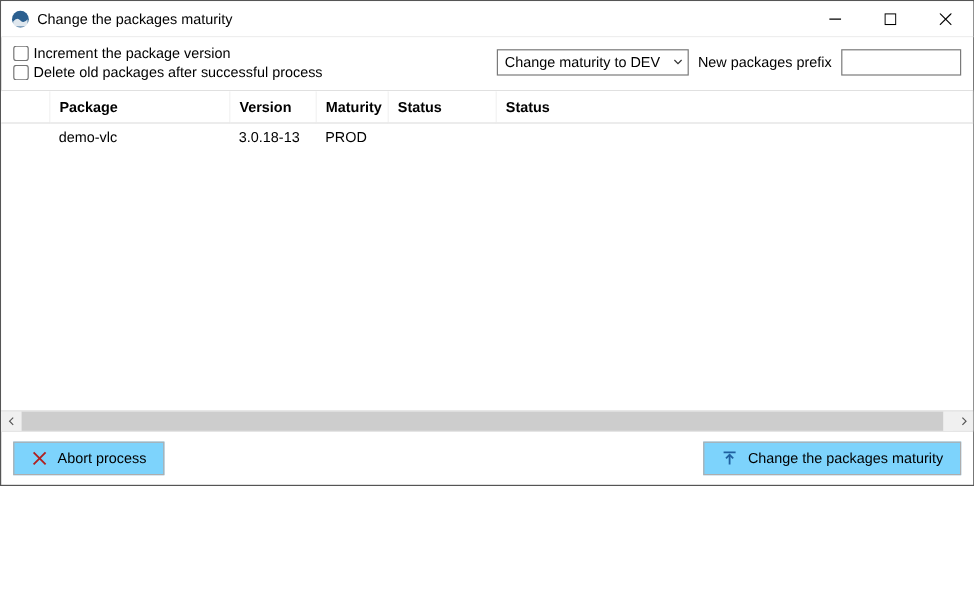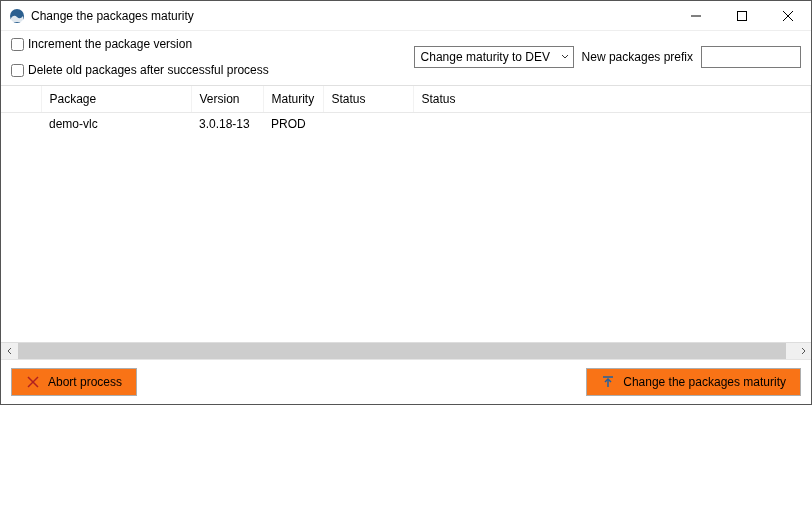--- a/index.html
+++ b/index.html
@@ -5,46 +5,46 @@
   * { box-sizing: border-box; }
   html, body { margin: 0; padding: 0; font-family: 'Segoe UI', Tahoma, sans-serif; font-size: 12px; background: #fff; color: #000; }
   .window { width: 812px; height: 405px; border: 1px solid #555; display: flex; flex-direction: column; background: #fff; }
   .titlebar { height: 30px; background: #fff; display: flex; align-items: center; padding: 0 0 0 8px; border-bottom: 1px solid #eee; }
   .titlebar .app-icon { width: 16px; height: 16px; margin-right: 6px; display:flex; align-items:center; justify-content:center;}
   .titlebar .title { flex: 1; font-size: 12px; }
   .winbtns { display: flex; height: 100%; }
   .winbtn { width: 46px; display: flex; align-items: center; justify-content: center; cursor: default; }
   .winbtn svg { width: 10px; height: 10px; }
   .options-bar { padding: 6px 10px 8px 10px; display: grid; grid-template-columns: auto 1fr; row-gap: 2px; border-bottom: 1px solid #e0e0e0;}
-  .opt-left { display:flex; flex-direction:column; gap:12px;}
+  .opt-left { display:flex; flex-direction:column; gap:2px;}
   .opt-right { display:flex; align-items:center; justify-content:flex-end; gap:8px; }
   .chk { display: flex; align-items: center; gap: 4px; font-size: 12px; }
   .chk input { width: 13px; height: 13px; margin:0;}
   .combo { position: relative; width: 160px; height: 22px; border: 1px solid #7a7a7a; background: #fff; display:flex; align-items:center; padding: 0 18px 0 6px; font-size:12px;}
   .combo .chev { position:absolute; right:4px; top:50%; transform:translateY(-50%);}
   .textin { width:100px; height:22px; border:1px solid #7a7a7a; padding: 0 4px; font-size:12px;}
   .label { font-size: 12px; }
   .table-wrap { flex: 1; display:flex; flex-direction:column; min-height:0; }
   .table-area { flex:1; overflow:hidden; background:#fff;}
   table { border-collapse: collapse; width: 100%; table-layout: fixed; }
-  th { text-align: left; font-weight: 400; font-size: 12px; padding: 6px 8px; border-bottom: 1px solid #e8e8e8; border-right: 1px solid #f2f2f2; color:#000; background:#fff; }
+  th { text-align: left; font-weight: 700; font-size: 12px; padding: 6px 8px; border-bottom: 1px solid #e8e8e8; border-right: 1px solid #f2f2f2; color:#000; background:#fff; }
   td { font-size: 12px; padding: 4px 8px; }
   .col-spacer { width: 40px; }
   .col-pkg { width: 150px; }
   .col-ver { width: 72px; }
   .col-mat { width: 60px; }
   .col-sta { width: 90px; }
   .col-msg { }
   .hscroll { height: 17px; background:#f0f0f0; display:flex; align-items:stretch; border-top:1px solid #ddd;}
   .hscroll .arrow { width:17px; display:flex; align-items:center; justify-content:center; background:#f0f0f0;}
   .hscroll .track { flex:1; background:#f0f0f0; position:relative;}
   .hscroll .thumb { position:absolute; left:0; top:0; bottom:0; width:99%; background:#cdcdcd;}
   .footer { padding: 8px 10px; display:flex; justify-content:space-between; align-items:center; gap:8px; border-top:1px solid #e5e5e5;}
   .footer .right { display:flex; gap:8px; }
-  .btn { height: 28px; min-width: 70px; background:#f97316; border:1px solid #adadad; display:inline-flex; align-items:center; justify-content:center; padding: 0 14px; gap:8px; font-size:12px; cursor:default;}
+  .btn { height: 28px; min-width: 70px; background:#7dd3fc; border:1px solid #adadad; display:inline-flex; align-items:center; justify-content:center; padding: 0 14px; gap:8px; font-size:12px; cursor:default;}
   .btn.wide { min-width: 210px; }
   .btn .icon { display:flex; align-items:center; justify-content:center;}
   .underline-first::first-letter { text-decoration: underline; }
 </style>
 </head>
 <body>
 
 <div class="window">
   <div class="titlebar">
     <span class="app-icon">

